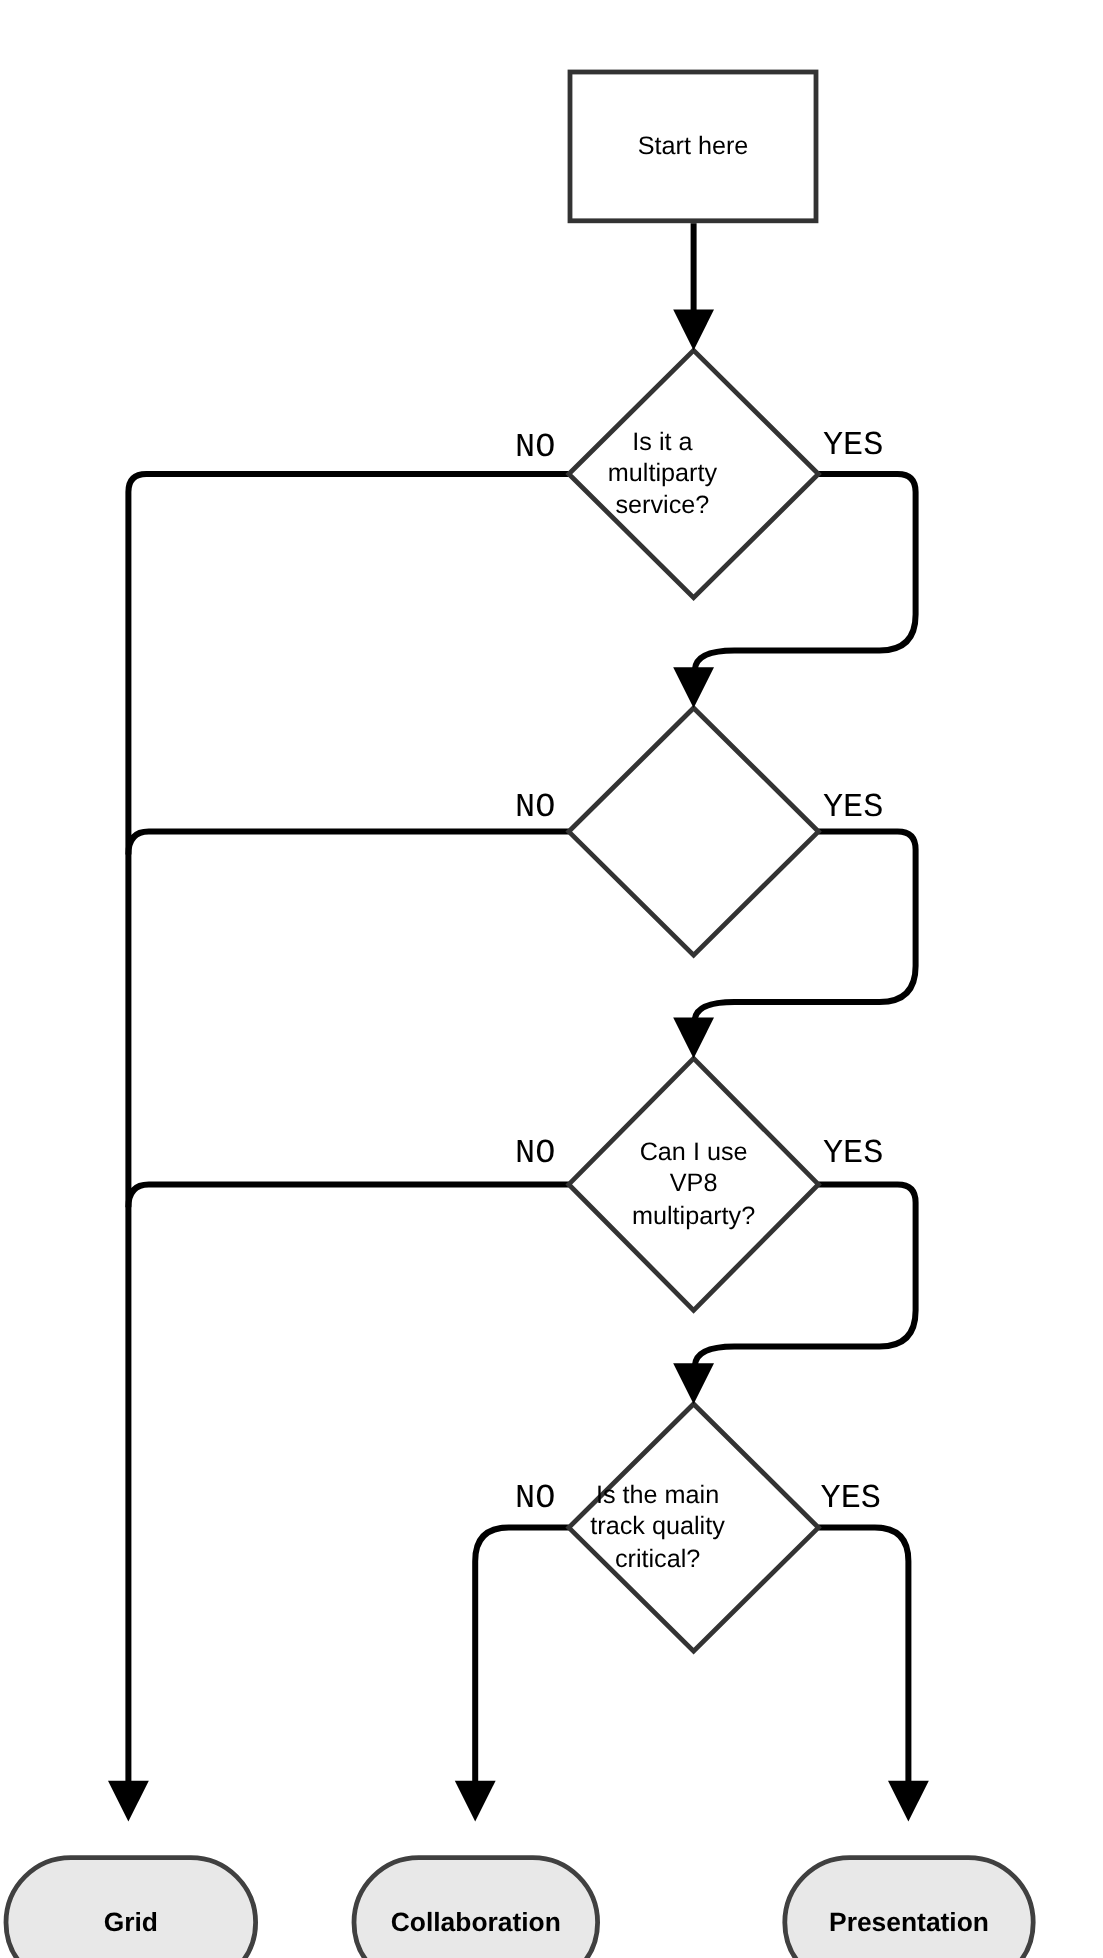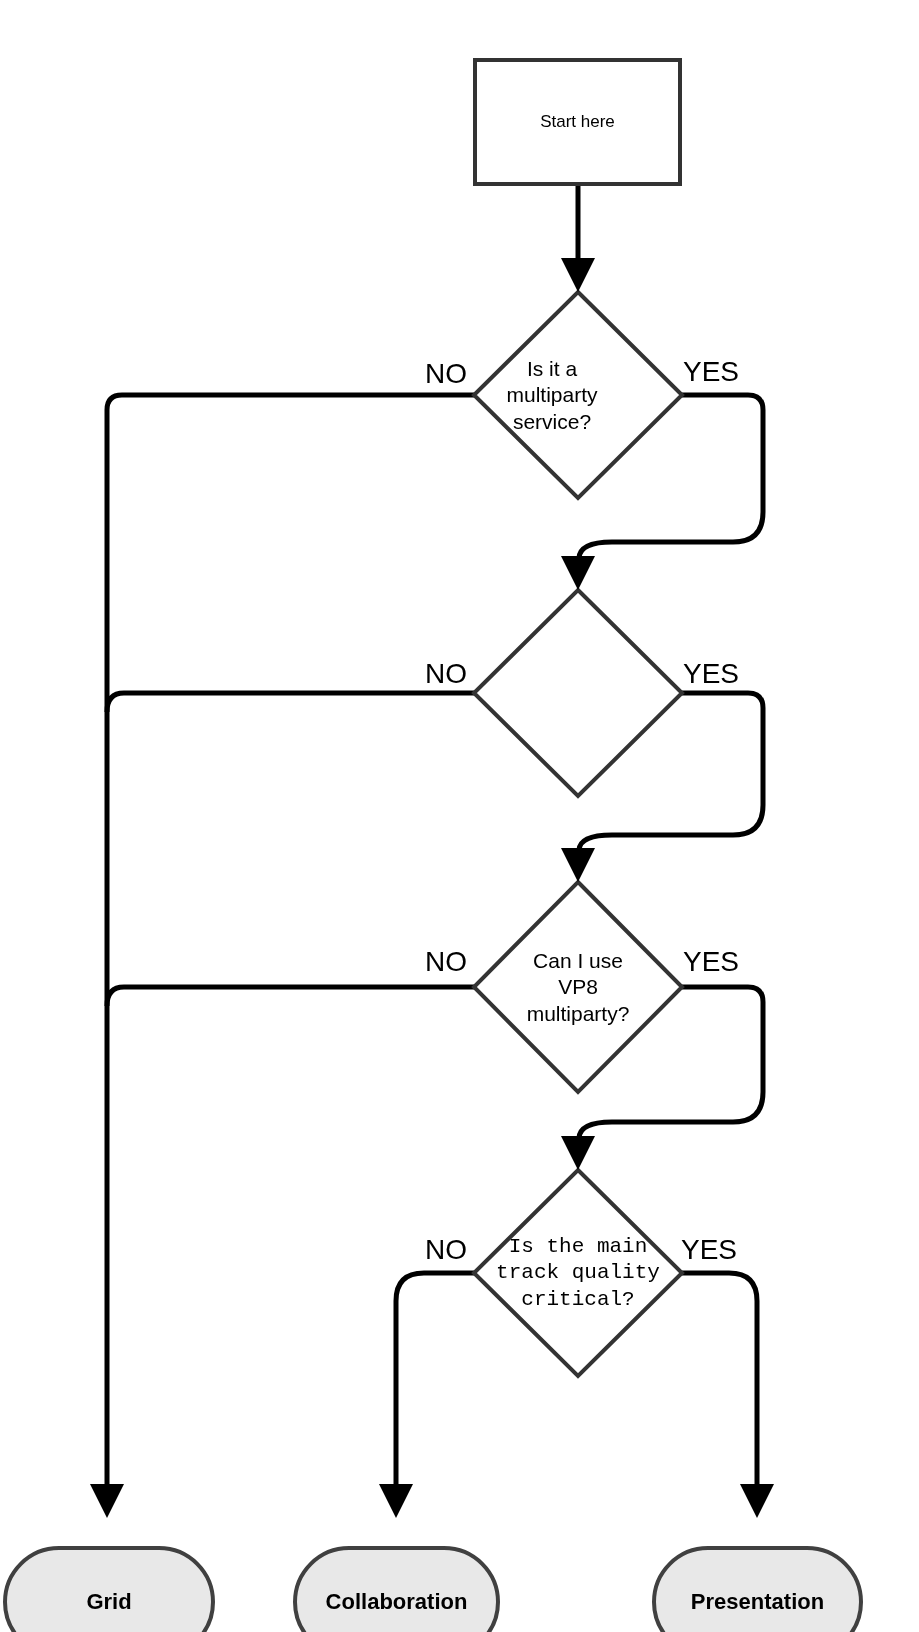--- a/index.html
+++ b/index.html
@@ -51,56 +51,57 @@
   .start-box {
     left: 473px;
     top: 58px;
     width: 209px;
     height: 128px;
     border: 4px solid var(--shape_border);
     background: var(--shape_fill);
     display: flex;
     align-items: center;
     justify-content: center;
-    font-size: 17px;
+    font-size: 21px;
   }
   .q-text {
     transform: translate(-50%, -50%);
     width: 170px;
     text-align: center;
     font-size: 21px;
     line-height: 1.25;
     white-space: pre-line;
   }
   .branch-lbl {
     transform: translate(-50%, -50%);
     font-size: 28px;
     line-height: 1;
     white-space: nowrap;
+    font-family: Liberation Mono, monospace;
   }
   .outcome {
     top: 1518px;
     height: 112px;
     border: 4px solid var(--outcome_border);
     border-radius: 56px;
     background: var(--outcome_fill);
     display: flex;
     align-items: center;
     justify-content: center;
     font-size: 22px;
     font-weight: bold;
     margin-top: 28px;
   }
   .outcome-grid { left: 3px; width: 212px; }
   .outcome-collaboration { left: 293px; width: 207px; }
   .outcome-presentation { left: 652px; width: 211px; }
   .q1 { left: 552px; top: 395px; }
   .q2 { left: 578px; top: 693px; }
   .q3 { left: 578px; top: 987px; }
-  .q4 { left: 578px; top: 1273px; font-family: Liberation Mono, monospace; }
+  .q4 { left: 548px; top: 1273px; }
 </style>
 </head>
 <body>
 
 <div class="canvas">
 
   <svg width="919" height="1632" viewBox="0 0 919 1632">
 
     <path class="edge" d="M 578 184 L 578 260"></path>
     <path class="edge" d="M 474 395 L 122 395 Q 107 395 107 410 L 107 1486"></path>

